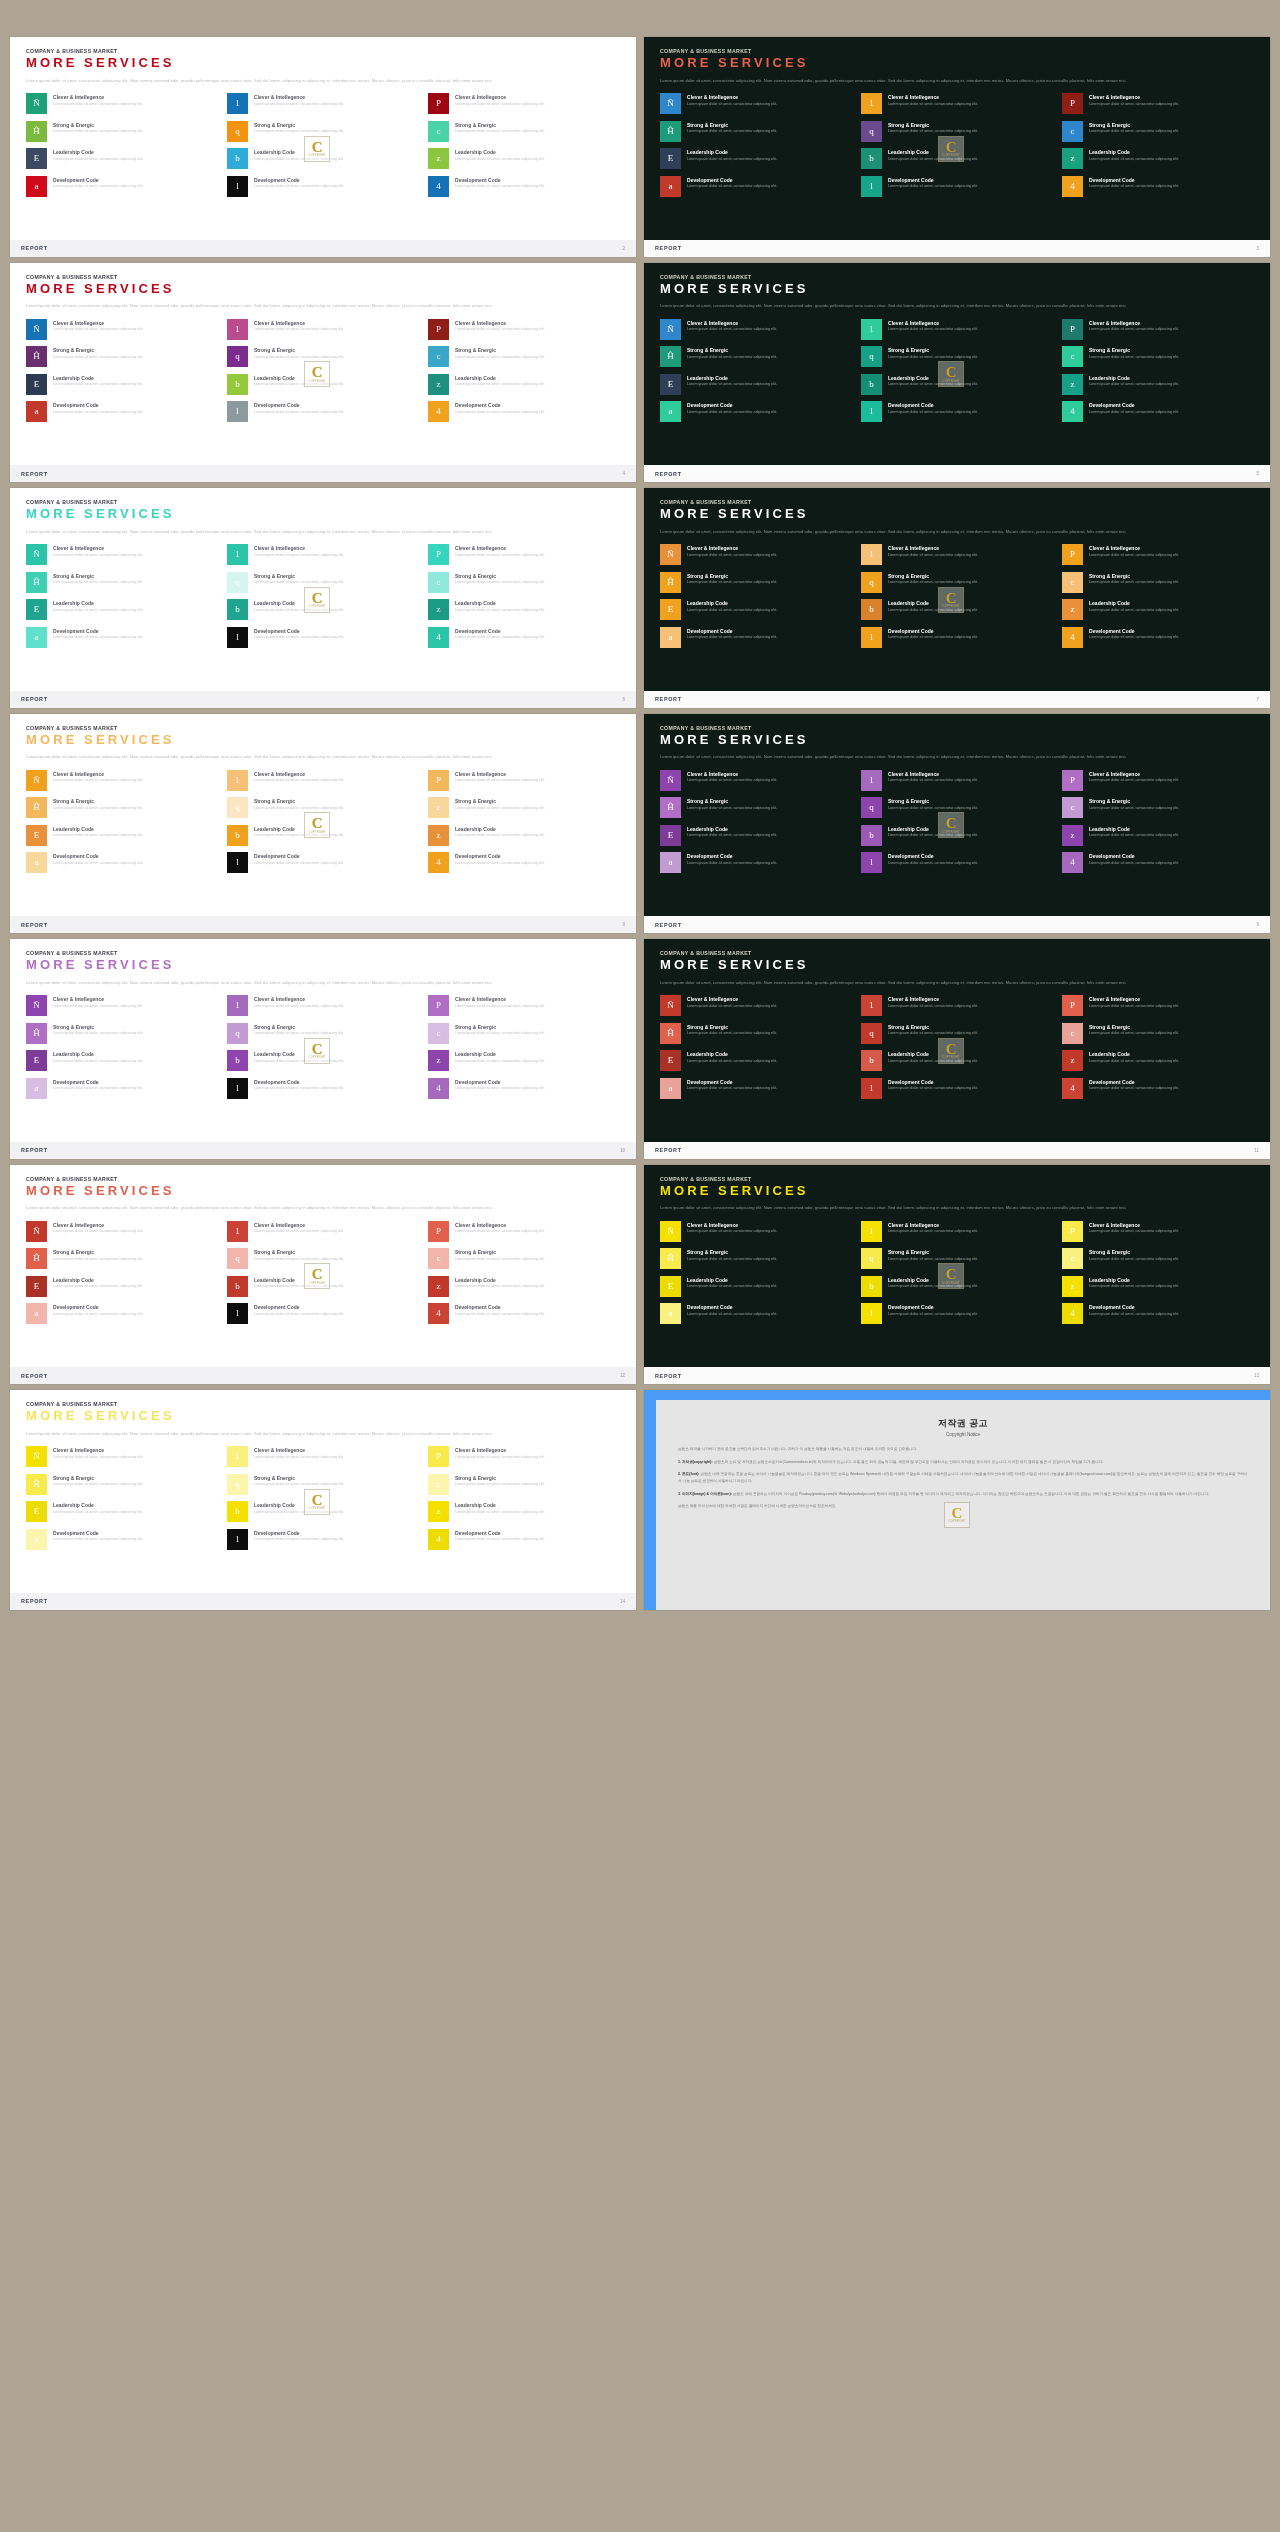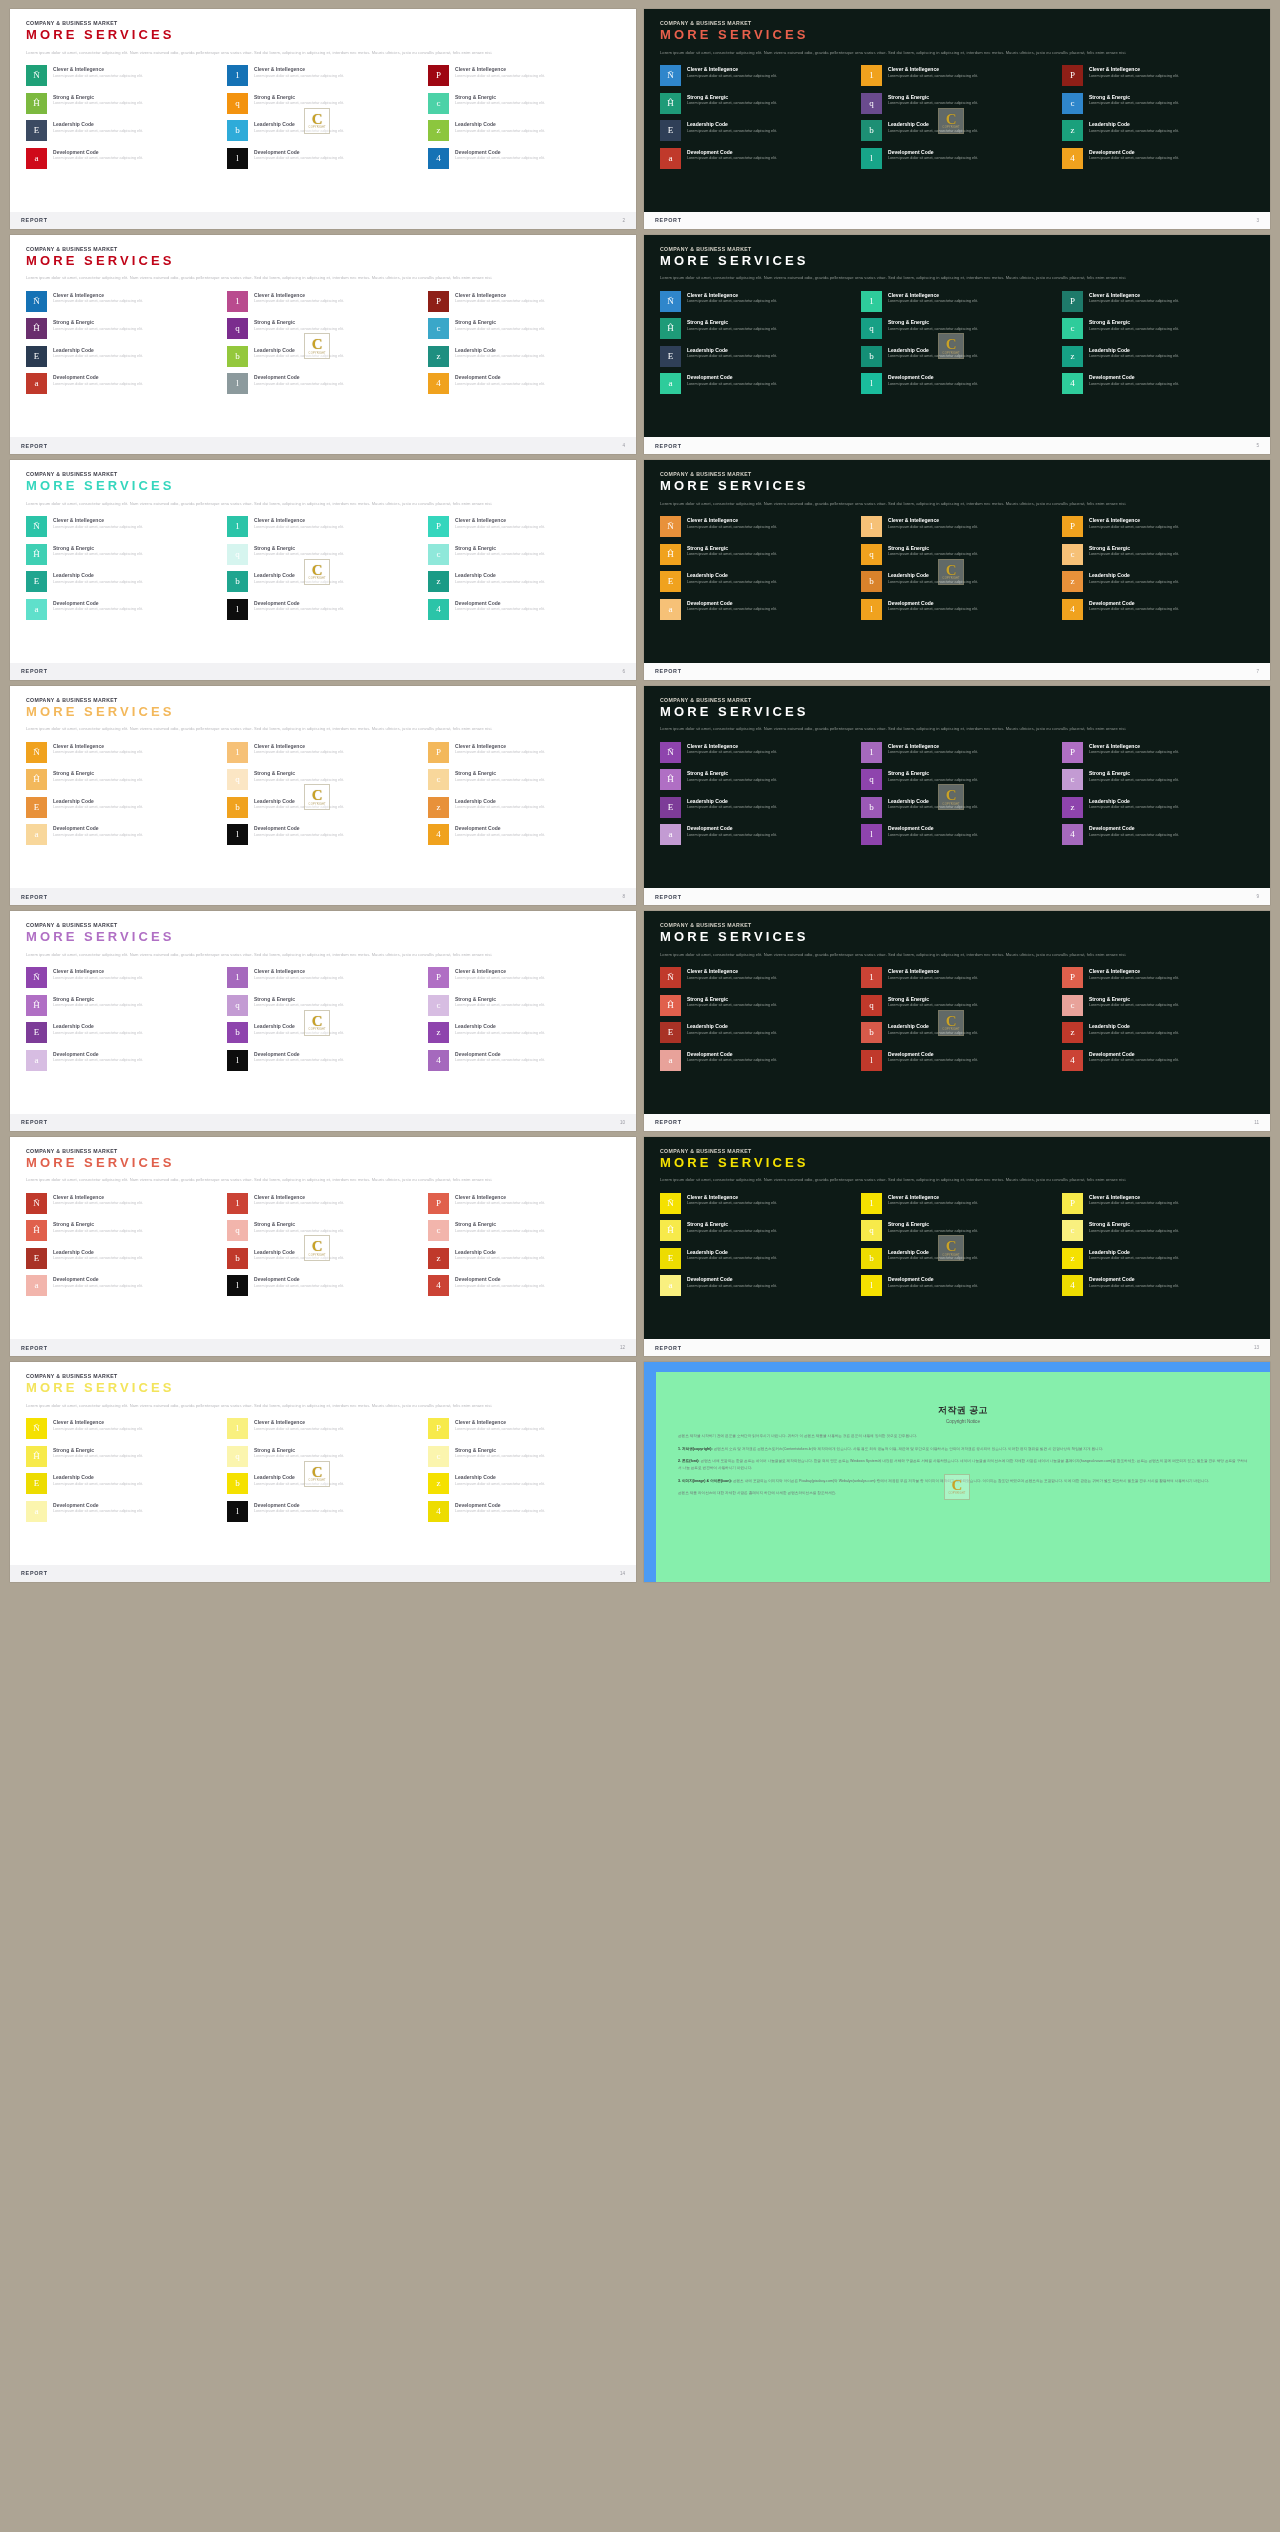--- a/index.html
+++ b/index.html
@@ -17,20 +17,21 @@
     grid-auto-rows:225.5px;
     gap:0px;
     padding:6px 6px 6px 6px;
   }
   .cell { padding:3px 4px; }
   .slide {
     width:100%; height:100%;
     position:relative;
     overflow:hidden;
     box-shadow:0 0 0 0.5px rgba(0,0,0,.10);
+    margin-top:28px;
   }
   .slide.light { background:#ffffff; }
   .slide.dark  { background:#0d1a16; }
 
   .sl-body { position:absolute; left:0; right:0; top:0; bottom:17px; padding:11px 16px 0 16px; }
 
   .kicker {
     font-size:5.2px; font-weight:700; letter-spacing:.35px;
     color:#3b3b46; text-transform:uppercase; margin-bottom:2px;
   }
@@ -85,22 +86,22 @@
   }
   .wm .c {
     font-family:"Liberation Serif", serif; font-size:15px; font-weight:700;
     color:#c9a227; line-height:.9; text-shadow:0 0 1px rgba(0,0,0,.25);
   }
   .wm .t { font-size:2.6px; color:#b9a46a; letter-spacing:.2px; }
 
   
   .cw { width:100%; height:100%; background:#4b9bf5; padding:10px 0 0 12px; }
   .cw-inner {
-    width:100%; height:100%; background:#86efac;
-    padding:32px 22px 0 22px;
+    width:100%; height:100%; background:#e5e5e5;
+    padding:17px 22px 0 22px;
   }
   .cw-title { text-align:center; font-size:9px; font-weight:700; color:#2b2b2b; letter-spacing:.4px; }
   .cw-sub   { text-align:center; font-size:4.6px; color:#5a5a5a; margin-top:2px; margin-bottom:9px; }
   .cw-p     { font-size:3.6px; line-height:1.85; color:#6d6d72; margin-bottom:6px; }
   .cw-p b   { color:#333; }
   .cw-wm {
     position:absolute; left:50%; top:57%; transform:translate(-50%,-50%);
     width:26px; height:26px; border:1px solid rgba(150,140,100,.45);
     display:flex; align-items:center; justify-content:center; flex-direction:column;
     background:rgba(255,255,255,.3);

